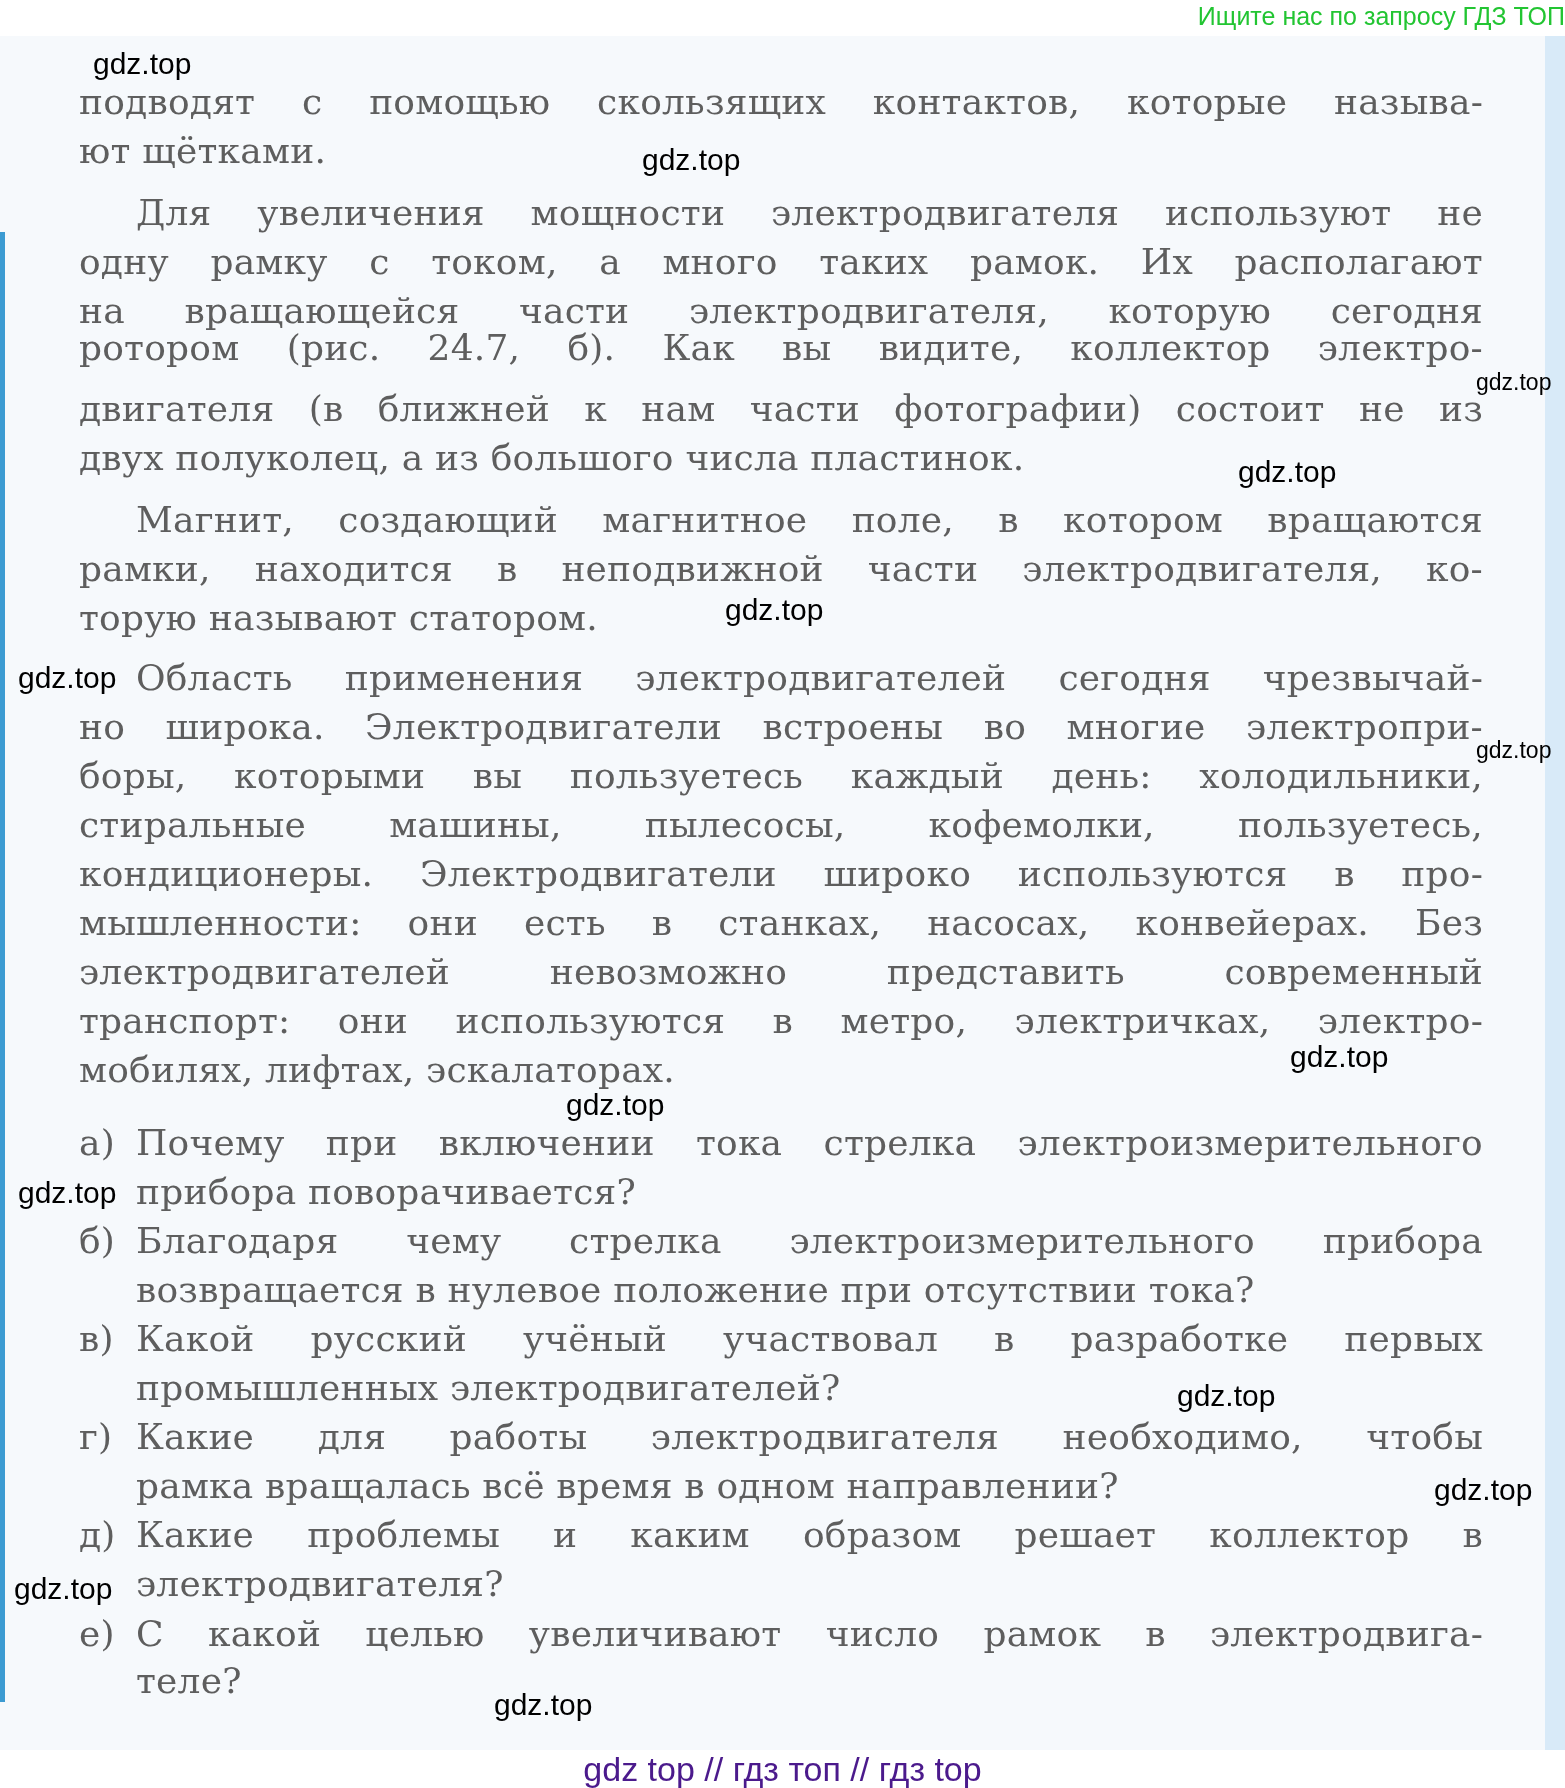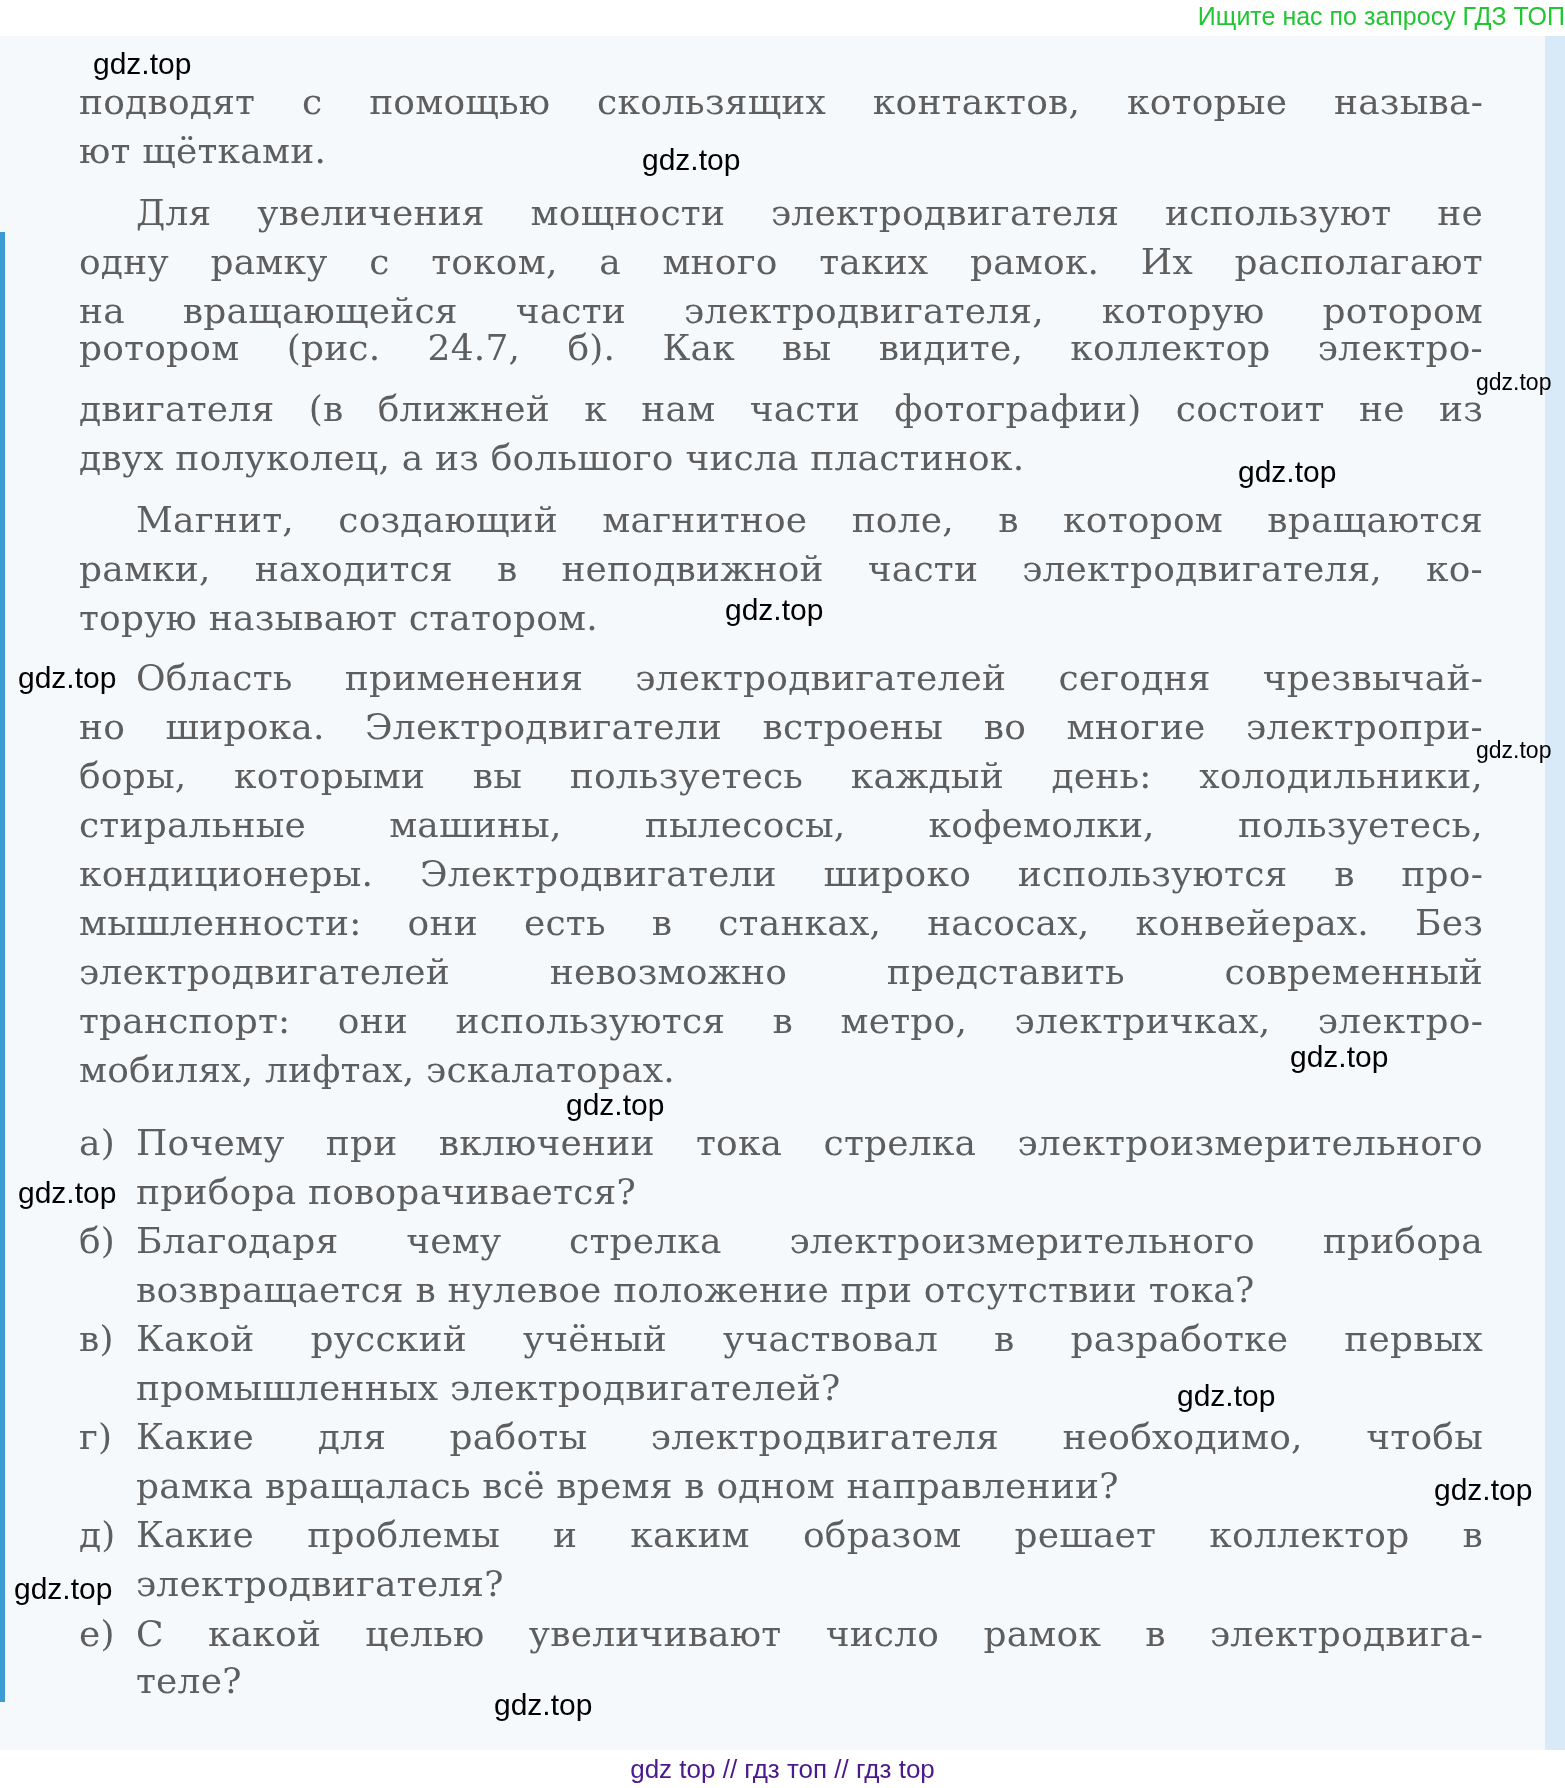--- a/index.html
+++ b/index.html
@@ -35,38 +35,38 @@
   .q-cont { left: 136px; width: 1347px; }
   .i { }
   .wm {
     position: absolute; font-family: "Liberation Sans", sans-serif;
     font-size: 30px; line-height: 32px; color: #000;
   }
   .wm.small { font-size: 23px; }
   .bottom-banner {
     position: absolute; left: 0; right: 0; top: 1752px; height: 36px;
     text-align: center; font-family: "Liberation Sans", sans-serif;
-    font-size: 26px; line-height: 34px; color: #4b1a8c;
+    font-size: 34px; line-height: 34px; color: #4b1a8c;
   }
 </style>
 </head>
 <body>
 
 <div class="top-banner">Ищите нас по запросу ГДЗ ТОП</div>
 
 <div class="page"></div>
 <div class="left-bar"></div>
 <div class="right-strip"></div>
 
 <div class="line justify" style="top:80px">подводят с помощью скользящих контактов, которые называ-</div>
 <div class="line" style="top:129px"><span>ют </span><span class="i">щётками</span><span>.</span></div>
 
 <div class="line justify indent" style="top:191px">Для увеличения мощности электродвигателя используют не</div>
 <div class="line justify" style="top:240px">одну рамку с током, а много таких рамок. Их располагают</div>
-<div class="line justify" style="top:289px">на вращающейся части электродвигателя, которую ротором</div>
+<div class="line justify" style="top:289px">на вращающейся части электродвигателя, которую сегодня</div>
 <div class="line justify" style="top:326px"><span class="i">ротором</span><span> (рис. 24.7, </span><span class="i">б</span><span>). Как вы видите, коллектор электро-</span></div>
 <div class="line justify" style="top:387px">двигателя (в ближней к нам части фотографии) состоит не из</div>
 <div class="line" style="top:436px">двух полуколец, а из большого числа пластинок.</div>
 
 <div class="line justify indent" style="top:498px">Магнит, создающий магнитное поле, в котором вращаются</div>
 <div class="line justify" style="top:547px">рамки, находится в неподвижной части электродвигателя, ко-</div>
 <div class="line" style="top:596px"><span>торую называют </span><span class="i">статором</span><span>.</span></div>
 
 <div class="line justify indent" style="top:656px">Область применения электродвигателей сегодня чрезвычай-</div>
 <div class="line justify" style="top:705px">но широка. Электродвигатели встроены во многие электропри-</div>

